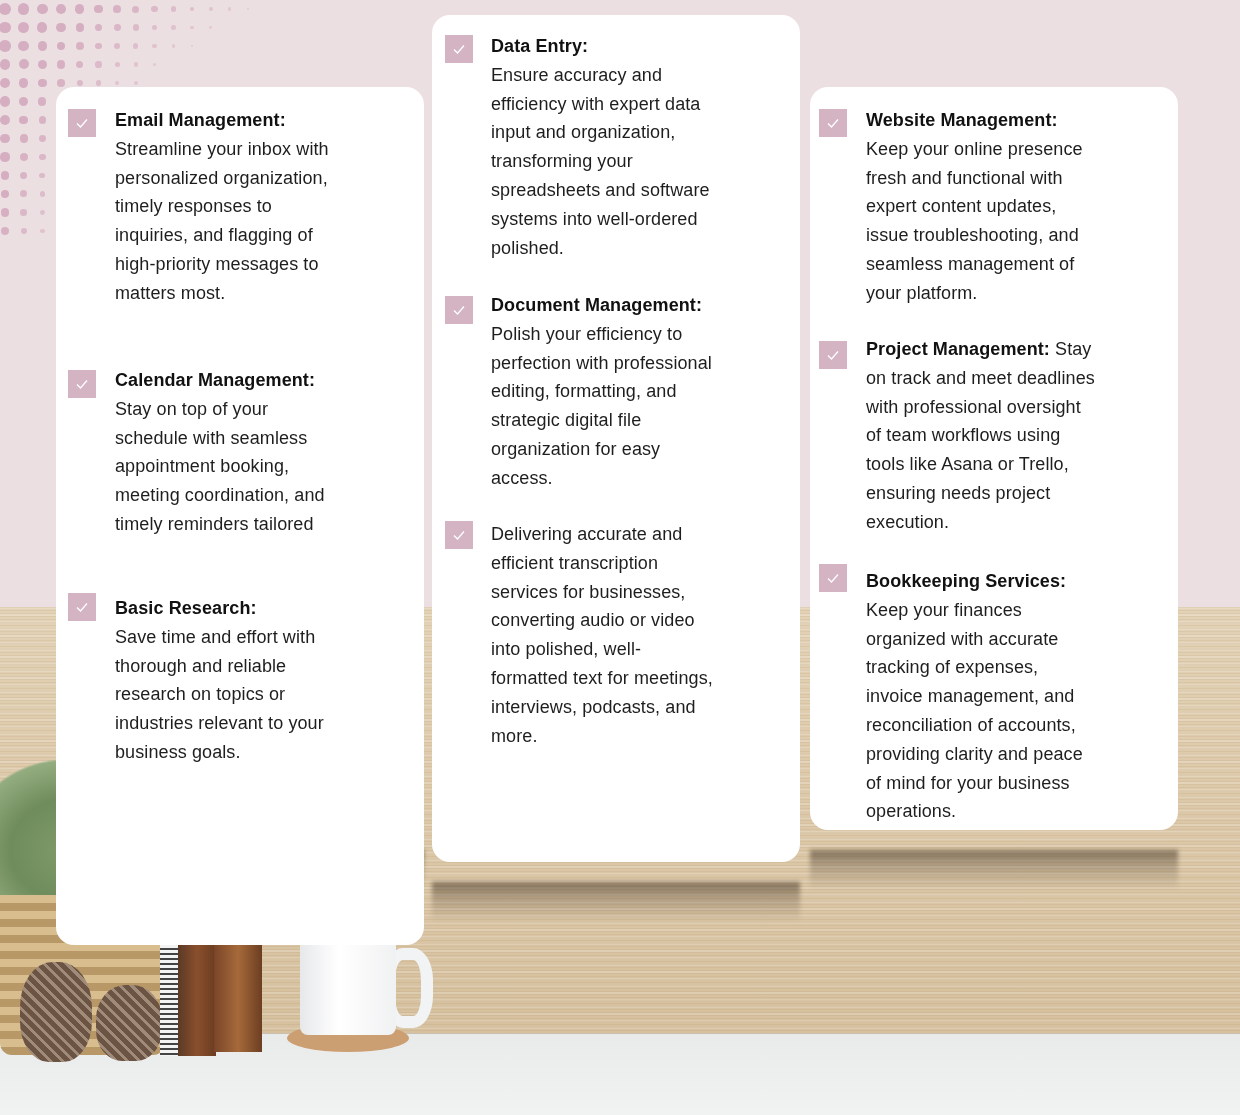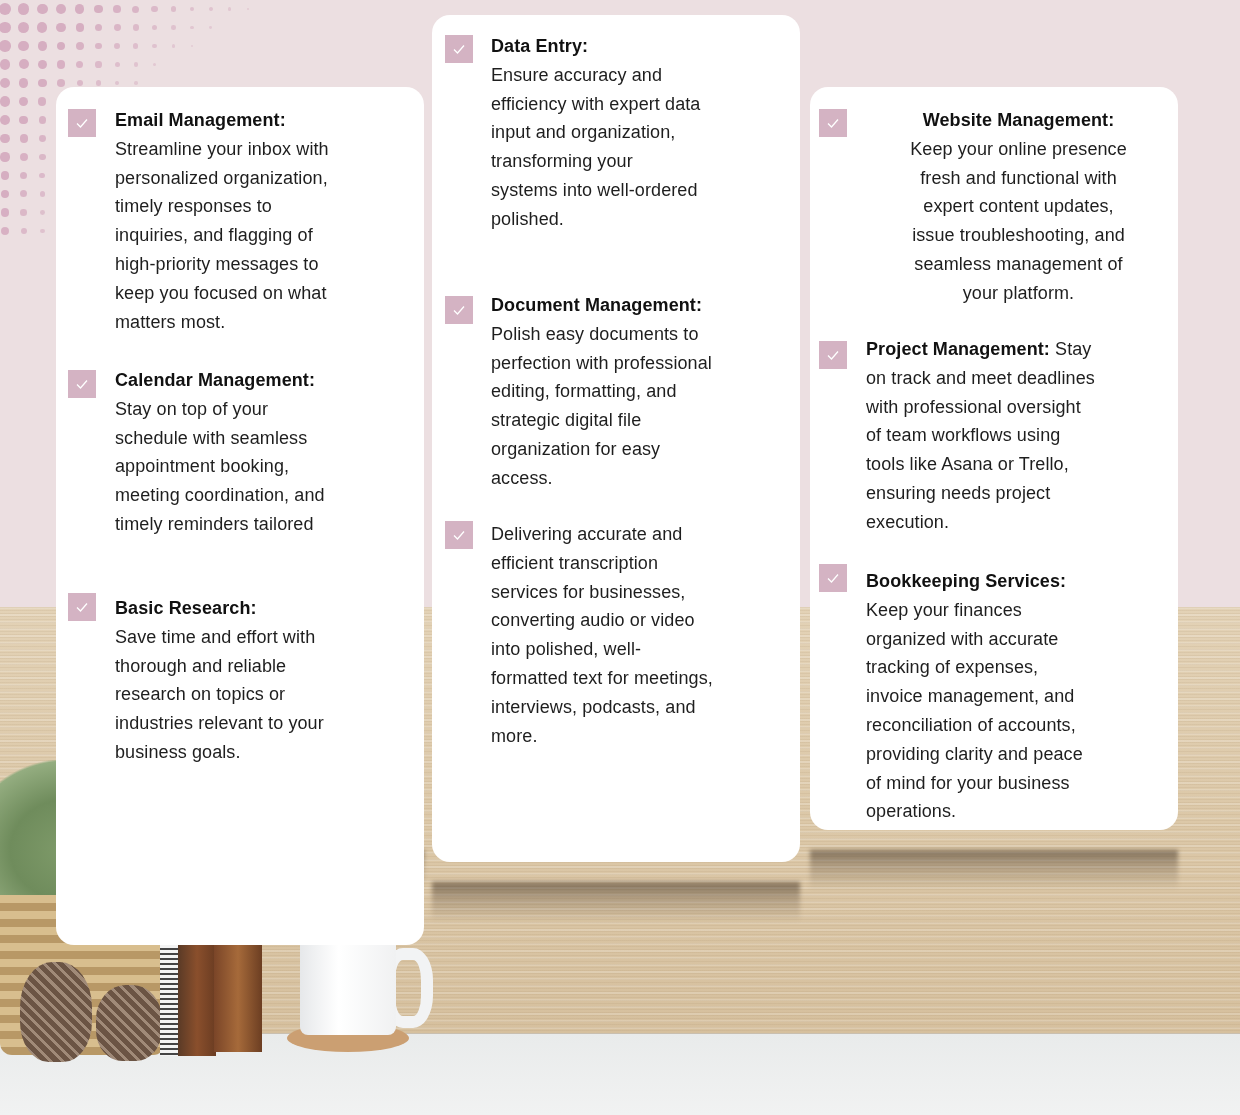--- a/index.html
+++ b/index.html
@@ -201,21 +201,20 @@
           <polyline points="2,7.5 5.5,11 12,3.5" fill="none" stroke="#fff" stroke-width="1.3"></polyline>
         </svg>
     </div>
     <div class="text" style="left:59px;top:-2px;width:300px;">
       <div class="title">Email Management:</div>
       <div>Streamline your inbox with</div>
       <div>personalized organization,</div>
       <div>timely responses to</div>
       <div>inquiries, and flagging of</div>
       <div>high-priority messages to</div>
-      <div>keep you focused on what</div>
       <div>matters most.</div>
     </div>
   </div>
   <div class="item" style="top:282px;">
     <div class="check" style="left:12px;top:1px;">
       <svg viewBox="0 0 14 14">
           <polyline points="2,7.5 5.5,11 12,3.5" fill="none" stroke="#fff" stroke-width="1.3"></polyline>
         </svg>
     </div>
     <div class="text" style="left:59px;top:-3px;width:300px;">
@@ -250,33 +249,34 @@
       <svg viewBox="0 0 14 14">
           <polyline points="2,7.5 5.5,11 12,3.5" fill="none" stroke="#fff" stroke-width="1.3"></polyline>
         </svg>
     </div>
     <div class="text" style="left:59px;top:-3px;width:305px;">
       <div class="title">Data Entry:</div>
       <div>Ensure accuracy and</div>
       <div>efficiency with expert data</div>
       <div>input and organization,</div>
       <div>transforming your</div>
+      <div>spreadsheets and software</div>
       <div>systems into well-ordered</div>
       <div>polished.</div>
     </div>
   </div>
   <div class="item" style="top:281px;">
     <div class="check" style="left:13px;top:0px;">
       <svg viewBox="0 0 14 14">
           <polyline points="2,7.5 5.5,11 12,3.5" fill="none" stroke="#fff" stroke-width="1.3"></polyline>
         </svg>
     </div>
     <div class="text" style="left:59px;top:-5px;width:305px;">
       <div class="title">Document Management:</div>
-      <div>Polish easy documents to</div>
+      <div>Polish your efficiency to</div>
       <div>perfection with professional</div>
       <div>editing, formatting, and</div>
       <div>strategic digital file</div>
       <div>organization for easy</div>
       <div>access.</div>
     </div>
   </div>
   <div class="item" style="top:506px;">
     <div class="check" style="left:13px;top:0px;">
       <svg viewBox="0 0 14 14">
@@ -296,21 +296,21 @@
   </div>
 </div>
 
 <div class="card" style="left:810px;top:87px;width:368px;height:743px;">
   <div class="item" style="top:21px;">
     <div class="check" style="left:9px;top:1px;">
       <svg viewBox="0 0 14 14">
           <polyline points="2,7.5 5.5,11 12,3.5" fill="none" stroke="#fff" stroke-width="1.3"></polyline>
         </svg>
     </div>
-    <div class="text" style="left:56px;top:-2px;width:305px;text-align:center;">
+    <div class="text" style="left:56px;top:-2px;width:305px;">
       <div class="title">Website Management:</div>
       <div>Keep your online presence</div>
       <div>fresh and functional with</div>
       <div>expert content updates,</div>
       <div>issue troubleshooting, and</div>
       <div>seamless management of</div>
       <div>your platform.</div>
     </div>
   </div>
   <div class="item" style="top:253px;">

